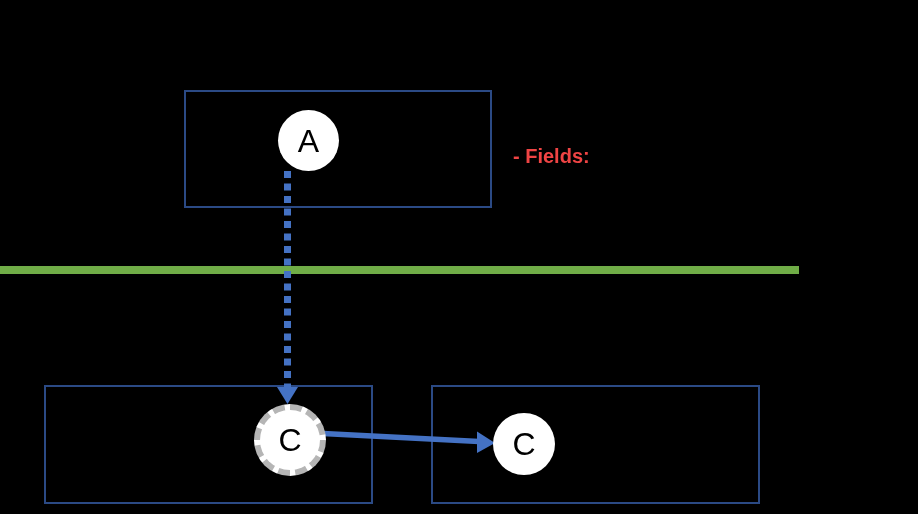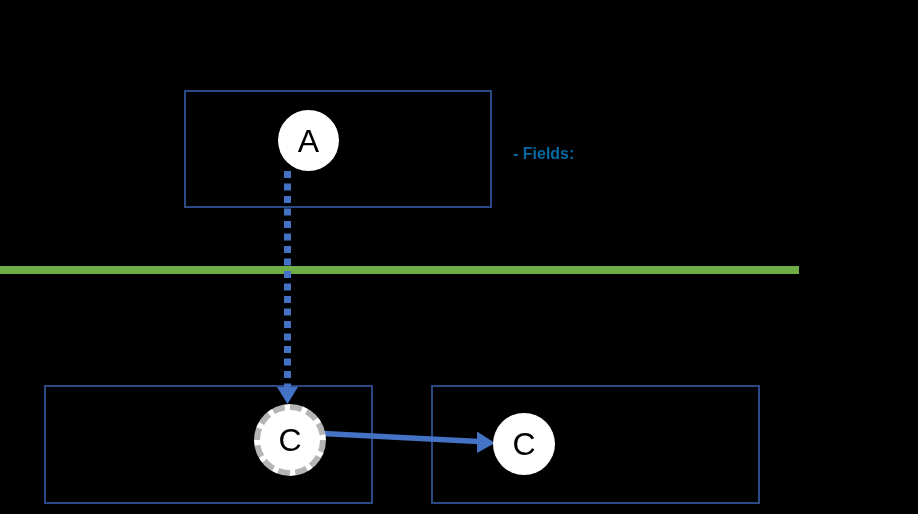--- a/index.html
+++ b/index.html
@@ -46,22 +46,22 @@
     border: 6px dashed #b5b5b5;
   }
   .circle-c-target {
     left: 493px; top: 413px;
     width: 62px; height: 62px;
   }
 
   .fields-note {
     position: absolute;
     left: 513px; top: 145px;
-    color: #0369a1;
-    font-size: 16px;
+    color: #ef4444;
+    font-size: 20px;
     font-weight: bold;
     white-space: nowrap;
   }
 
   .green-divider {
     position: absolute;
     left: 0; top: 266px;
     width: 799px; height: 8px;
     background: #70ad47;
   }

